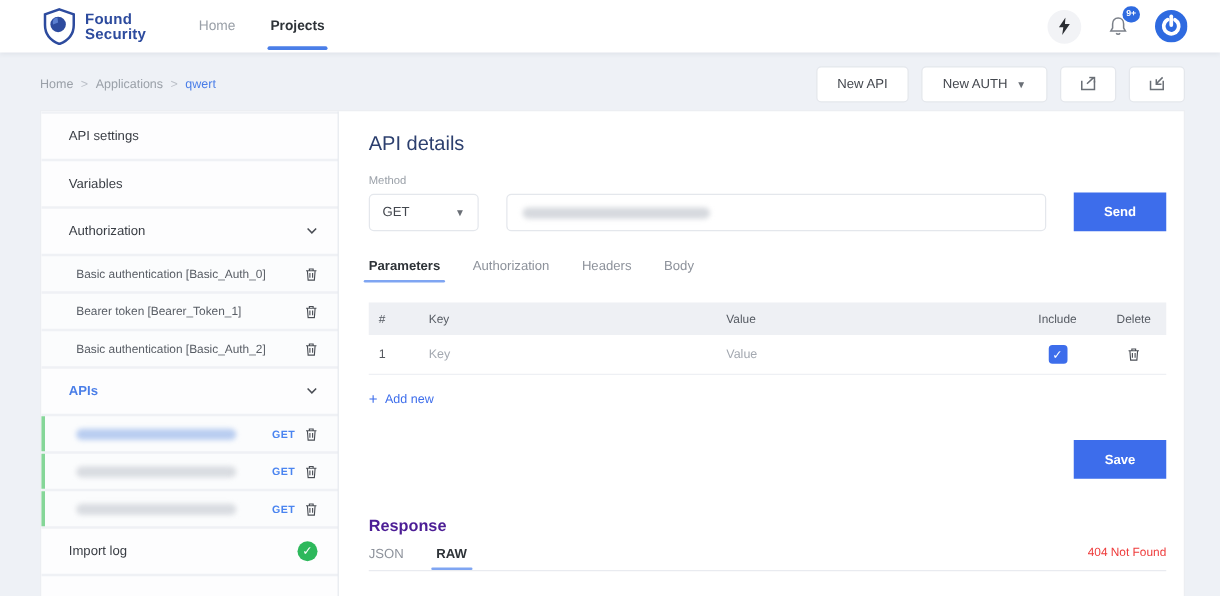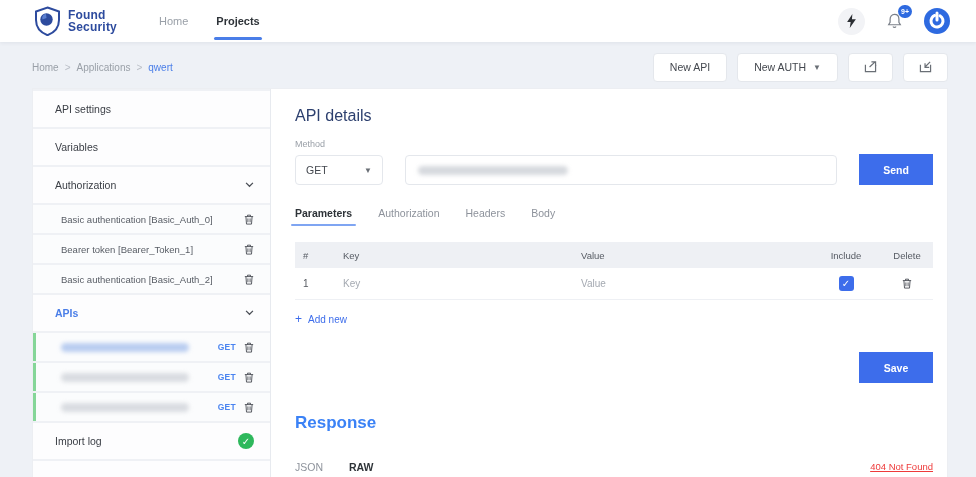--- a/index.html
+++ b/index.html
@@ -126,23 +126,23 @@
   .cell-input { border:none; outline:none; font-size:10px; color:#55595f; font-family:inherit; width:100%; background:transparent; }
   .cell-input::placeholder { color:#a4a9b1; }
   .checkbox {
     width:15px; height:15px; background:#3d6deb; border-radius:3px; color:#fff; font-size:10px;
     display:flex; align-items:center; justify-content:center; cursor:pointer;
   }
   .add-new { display:flex; align-items:center; gap:6px; margin-top:12px; color:#3d6deb; font-size:10px; cursor:pointer; width:fit-content; }
   .add-new .plus { font-size:12px; }
   .save-row { display:flex; justify-content:flex-end; margin-top:26px; }
 
-  .response-title { font-size:17px; font-weight:bold; color:#3b82f6; margin-top:30px; margin-bottom:28px; }
+  .response-title { font-size:13px; font-weight:bold; color:#4c1d95; margin-top:30px; margin-bottom:9px; }
   .resp-tab-row { display:flex; align-items:flex-end; border-bottom:1px solid #e9ebf0; gap:26px; }
-  .resp-status { margin-left:auto; font-size:9.5px; color:#ee3b3b; padding-bottom:8px;text-decoration:underline; }
+  .resp-status { margin-left:auto; font-size:9.5px; color:#ee3b3b; padding-bottom:8px; }
 
   .trash-btn { background:none; border:none; cursor:pointer; padding:0; display:flex; align-items:center; }
 </style>
 </head>
 <body>
 
 <div class="app-header">
   <div class="brand">
     <svg width="27" height="30" viewBox="0 0 27 30">
       <path d="M13.5 1.5 L25 5.5 V14 C25 21.5 20.5 26.5 13.5 29.2 C6.5 26.5 2 21.5 2 14 V5.5 Z" fill="none" stroke="#2d4b9e" stroke-width="2"></path>

